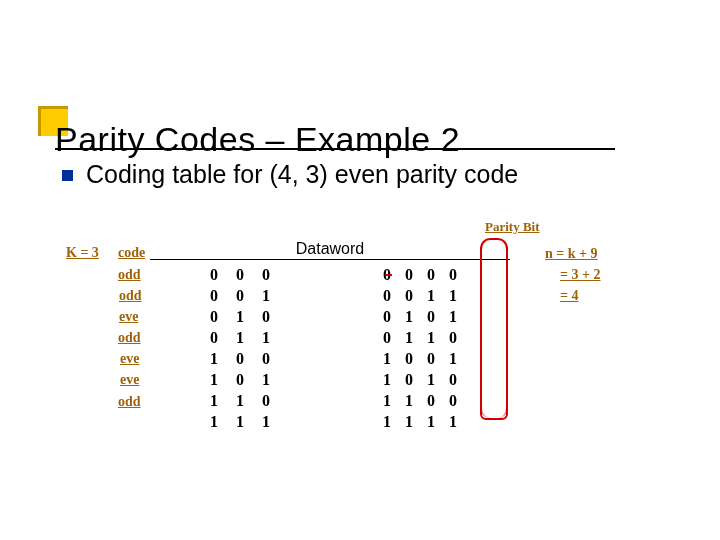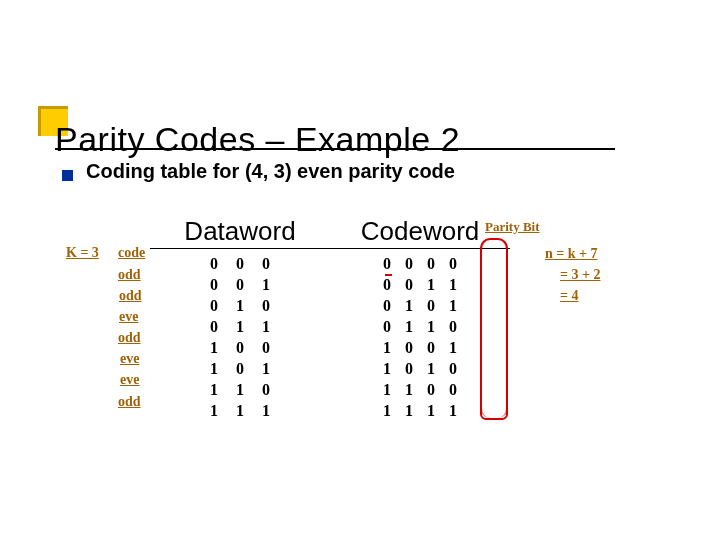--- a/index.html
+++ b/index.html
@@ -46,37 +46,37 @@
     left: 62px;
     top: 170px;
     width: 11px;
     height: 11px;
     background: #002f9c;
   }
   .subtitle {
     position: absolute;
     left: 86px;
     top: 160px;
-    font-size: 20px;
-    font-weight: bold;
+    font-size: 25px;
   }
   .table-area {
     position: absolute;
     left: 150px;
     top: 216px;
     width: 360px;
     font-size: 18px;
   }
   .table-heads {
     display: flex;
   }
   .th {
     flex: 1;
     text-align: center;
-    font-size: 26px;
+    font-size: 16px;
+    margin-top: 24px;
   }
   .hr-thin {
     height: 1px;
     background: #000;
     margin: 1px 0 4px 0;
   }
   .row {
     display: flex;
     line-height: 21px;
   }
@@ -134,21 +134,20 @@
 <div class="accent-box"></div>
 <div class="title">Parity Codes – Example 2</div>
 <div class="title-underline"></div>
 
 <div class="bullet"></div>
 <div class="subtitle">Coding table for (4, 3) even parity code</div>
 
 <div class="table-area">
   <div class="table-heads">
     <div class="th">Dataword</div>
-    <div class="th">Codeword</div>
   </div>
   <div class="hr-thin"></div>
 
   <div class="row">
     <div class="cellgroup">
       <span>0</span>
       <span>0</span>
       <span>0</span>
     </div>
     <div class="cellgroup codeword">
@@ -258,17 +257,17 @@
 <div class="hand" style="left:119px; top:289px;">odd</div>
 <div class="hand" style="left:119px; top:310px;">eve</div>
 <div class="hand" style="left:118px; top:331px;">odd</div>
 <div class="hand" style="left:120px; top:352px;">eve</div>
 <div class="hand" style="left:120px; top:373px;">eve</div>
 <div class="hand" style="left:118px; top:395px;">odd</div>
 
 <div class="hand" style="left:485px; top:220px; font-size:13px;">Parity Bit</div>
 <div class="parity-col-box"></div>
 
-<div class="hand" style="left:545px; top:247px;">n = k + 7</div>
+<div class="hand" style="left:545px; top:247px;">n = k + 9</div>
 <div class="hand" style="left:560px; top:268px;">= 3 + 2</div>
 <div class="hand" style="left:560px; top:289px;">= 4</div>
 
 <div class="tick" style="left:385px; top:274px;"></div>
 
 </body></html>

